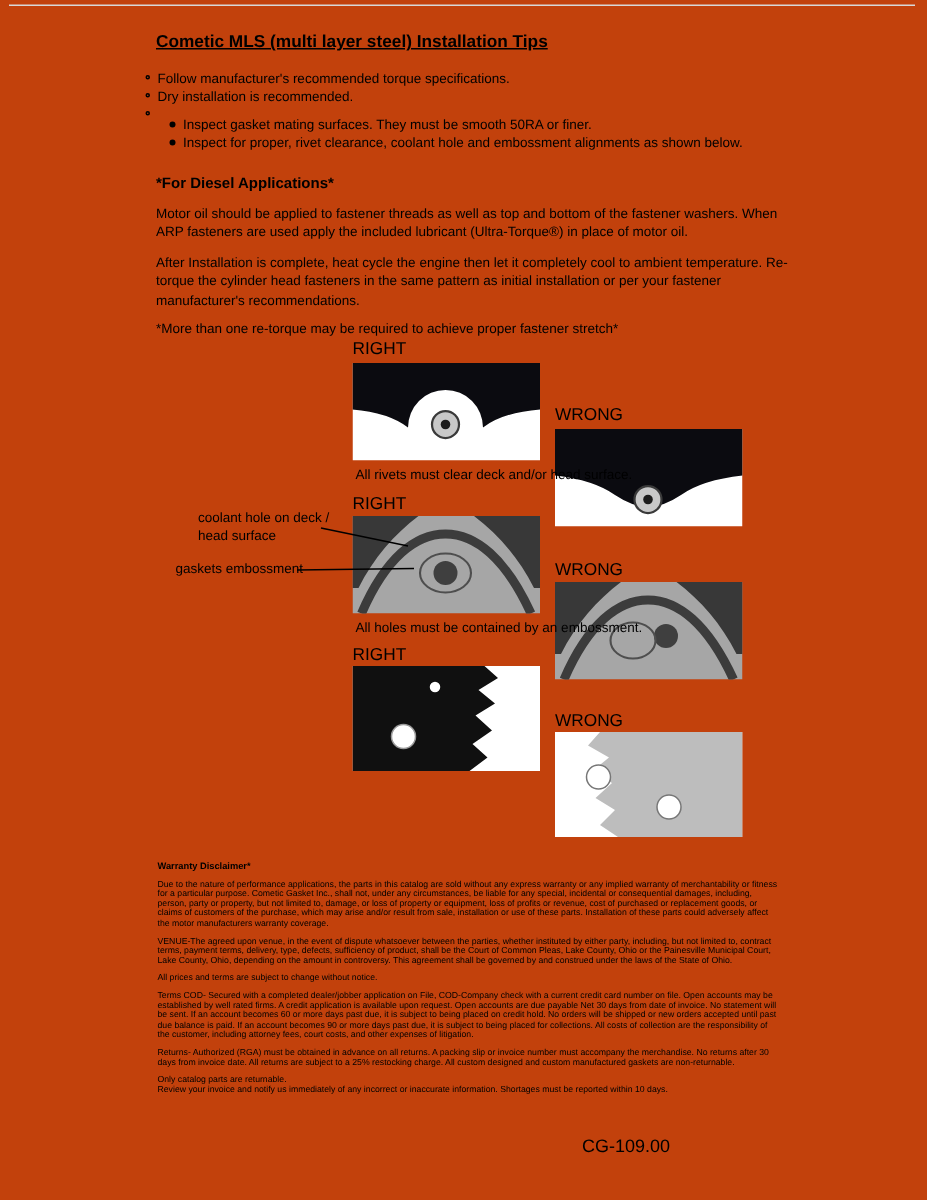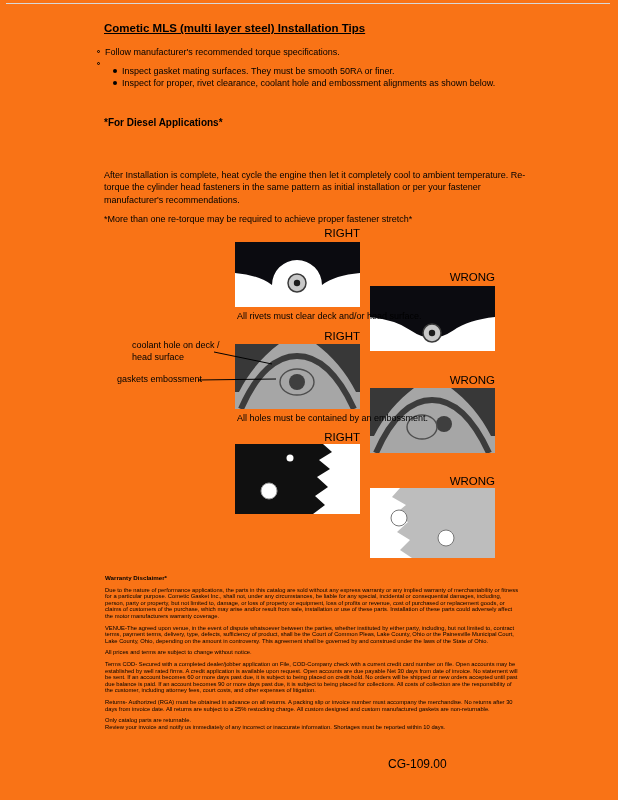--- a/index.html
+++ b/index.html
@@ -2,41 +2,41 @@
 <html><head>
 <meta charset="utf-8">
 <style>
   * { margin:0; padding:0; box-sizing:border-box; }
   html,body { background:#ffffff; }
   body {
     width:618px; height:800px; position:relative;
     font-family:"Liberation Sans", sans-serif; color:#000;
     overflow:hidden;
   }
-  .page { position:absolute; inset:0; background:#f97316; }
+  .page { position:absolute; inset:0; background:#c2410c; }
   .hairline-top { position:absolute; left:6px; right:8px; top:3px; height:1px; background:#d8d8d8; }
 
   .title {
     position:absolute; left:104px; top:22px;
     font-size:11.5px; font-weight:bold; text-decoration:underline;
   }
 
   .tips { position:absolute; left:97px; top:46px; font-size:9px; line-height:12px; }
   .tip { display:flex; align-items:flex-start; white-space:nowrap; }
   .tip.sub { margin-left:16px; }
   .bullet-o { flex:0 0 auto; width:3px; height:3px; border:1px solid #000; border-radius:50%; margin:4px 5px 0 0; }
   .bullet-f { flex:0 0 auto; width:4px; height:4px; background:#000; border-radius:50%; margin:4px 5px 0 0; }
 
   .diesel-heading { position:absolute; left:104px; top:117px; font-size:10px; font-weight:bold; }
   .para { position:absolute; left:104px; width:428px; font-size:9px; line-height:12.3px; }
   .p1 { top:136px; }
   .p2 { top:169px; }
   .pnote { top:213px; }
 
-  .dg-label { position:absolute; width:125px; text-align:right; font-size:11.5px; }
+  .dg-label { position:absolute; width:125px; text-align:left; font-size:11.5px; }
   .dg-img { position:absolute; width:125px; font-size:0; }
   .dg-cap { position:absolute; font-size:9px; white-space:nowrap; }
   .dg-cap.wrap { white-space:normal; width:195px; line-height:11.5px; }
   .ann { position:absolute; font-size:9px; line-height:11.5px; }
   .ann-coolant { left:132px; top:340px; width:88px; }
   .ann-emboss  { left:117px; top:374px; white-space:nowrap; }
 
   .r1 { top:227px; } .r1i { top:242px; }
   .r2 { top:330px; } .r2i { top:344px; }
   .r3 { top:431px; } .r3i { top:444px; }
@@ -62,32 +62,37 @@
 
   <div class="title">Cometic MLS (multi layer steel) Installation Tips</div>
 
   <div class="tips">
     <div class="tip">
       <span class="bullet-o"></span>
       <span>Follow manufacturer's recommended torque specifications.</span>
     </div>
     <div class="tip">
       <span class="bullet-o"></span>
+      <span>Dry installation is recommended.</span>
+    </div>
+    <div class="tip">
+      <span class="bullet-o"></span>
     </div>
     <div class="tip sub">
       <span class="bullet-f"></span>
       <span>Inspect gasket mating surfaces.  They must be smooth 50RA or finer.</span>
     </div>
     <div class="tip sub">
       <span class="bullet-f"></span>
       <span>Inspect for proper, rivet clearance, coolant hole and embossment alignments as shown below.</span>
     </div>
   </div>
 
   <div class="diesel-heading">*For Diesel Applications*</div>
+  <div class="para p1">Motor oil should be applied to fastener threads as well as top and bottom of the fastener washers. When ARP fasteners are used apply the included lubricant (Ultra-Torque®) in place of motor oil.</div>
   <div class="para p2">After Installation is complete, heat cycle the engine then let it completely cool to ambient temperature. Re-torque the cylinder head fasteners in the same pattern as initial installation or per your fastener manufacturer's recommendations.</div>
   <div class="para pnote">*More than one re-torque may be required to achieve proper fastener stretch*</div>
 
   <div class="dg-label r1 colL">RIGHT</div>
   <div class="dg-label r1 colR">WRONG</div>
 
   <div class="dg-img r1i colL">
     <svg width="125" height="65" viewBox="0 0 125 65">
       <rect width="125" height="65" fill="#ffffff"></rect>
       <path d="M0,0 H125 V31 Q100,33 87,43 A25,25 0 0 0 37,43 Q24,33 0,31 Z" fill="#0b0b10"></path>

